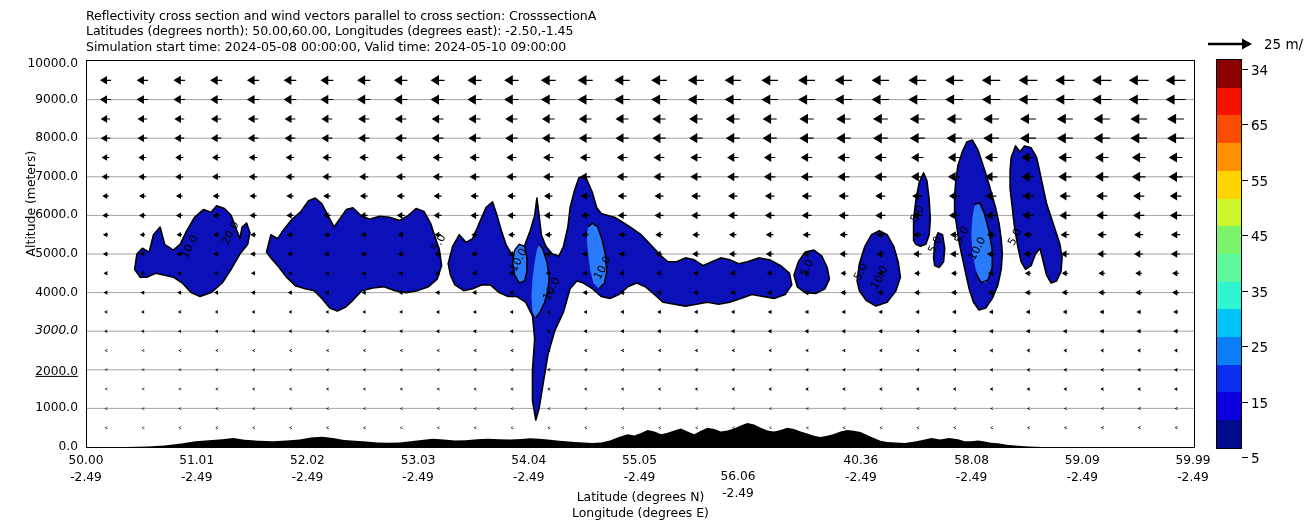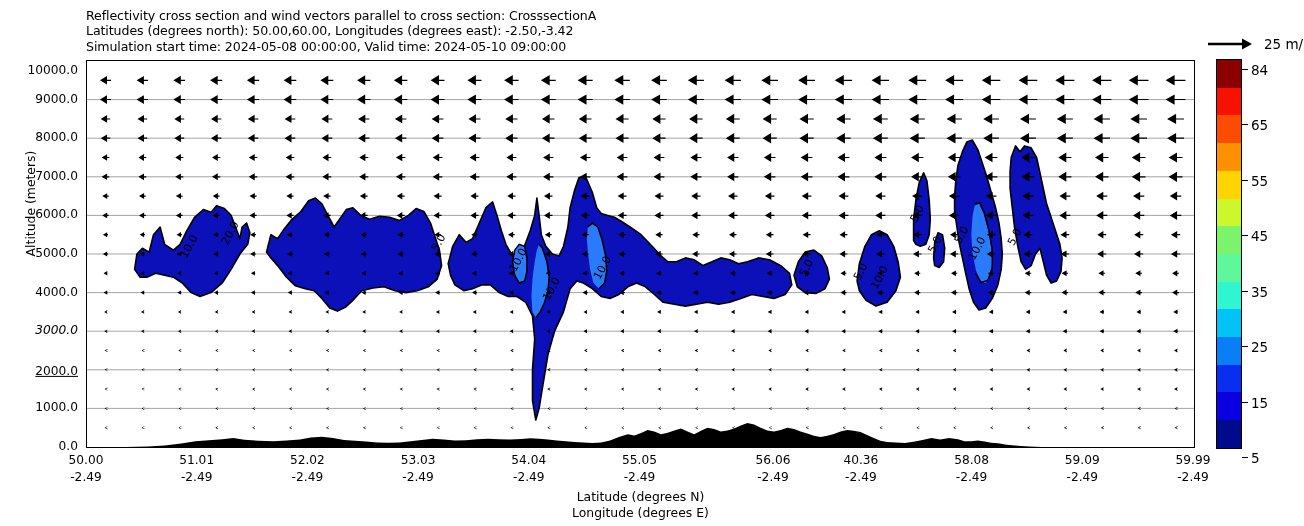--- a/index.html
+++ b/index.html
@@ -163,21 +163,21 @@
   #ref-vector .lbl {
     font-size: 13.5px;
     white-space: nowrap;
   }
 </style>
 </head>
 <body>
 
 <div id="title-block">
   <div class="title-line">Reflectivity cross section and wind vectors parallel to cross section: CrosssectionA</div>
-  <div class="title-line">Latitudes (degrees north): 50.00,60.00, Longitudes (degrees east): -2.50,-3.42</div>
+  <div class="title-line">Latitudes (degrees north): 50.00,60.00, Longitudes (degrees east): -2.50,-1.45</div>
   <div class="title-line">Simulation start time: 2024-05-08 00:00:00, Valid time: 2024-05-10 09:00:00</div>
 </div>
 
 <div id="ref-vector">
   <svg width="44" height="14">
     <line x1="0" y1="7" x2="34" y2="7" stroke="#000" stroke-width="2.4"></line>
     <polygon points="34,1.5 44,7 34,12.5" fill="#000"></polygon>
   </svg>
   <span class="lbl">25 m/s</span>
 </div>
@@ -810,21 +810,21 @@
           <path d="M1078.6,19.3 L1087.6,14.1 L1087.6,18.8 L1098.5,18.8 L1098.5,19.9 L1087.6,19.9 L1087.6,24.5 Z" fill="#000"></path>
         </g>
       </svg>
     <svg id="terrain-svg" width="1107" height="386">
         <path d="M0,386 L0.0,386.0 L38.8,386.0 L60.9,385.6 L77.6,384.6 L94.2,382.5 L108.6,380.2 L121.9,379.2 L135.2,378.3 L146.3,377.1 L157.4,378.7 L171.8,379.8 L186.2,380.2 L199.5,379.6 L212.8,378.5 L223.8,376.4 L234.9,375.8 L246.0,377.1 L257.1,378.9 L268.2,379.8 L279.2,380.6 L290.3,381.4 L301.4,381.8 L312.5,381.4 L323.6,380.2 L334.6,378.9 L345.7,377.7 L356.8,378.5 L367.9,379.4 L379.0,379.2 L390.1,378.3 L401.1,377.7 L412.2,378.3 L423.3,378.5 L434.4,378.1 L443.2,377.3 L452.1,377.7 L461.0,378.5 L469.8,379.4 L478.7,380.2 L487.6,381.0 L496.4,381.6 L505.3,381.9 L514.2,381.4 L523.0,379.4 L531.9,376.0 L540.8,373.3 L547.4,374.4 L554.1,372.1 L560.7,369.0 L567.4,370.6 L574.0,373.3 L580.6,371.7 L587.3,369.4 L593.9,367.5 L600.6,370.6 L607.2,373.3 L613.9,369.8 L620.5,366.7 L627.2,367.9 L633.8,370.6 L640.5,369.4 L647.1,367.5 L653.8,364.4 L660.4,362.1 L667.1,363.6 L673.7,366.7 L680.4,369.4 L687.0,370.6 L693.7,369.0 L700.3,366.7 L707.0,367.9 L713.6,370.6 L720.3,372.5 L726.9,374.8 L733.6,376.0 L740.2,374.8 L746.9,372.9 L753.5,370.6 L760.2,369.0 L766.8,369.8 L773.5,370.9 L780.1,374.0 L786.8,377.1 L793.4,379.8 L800.1,381.0 L808.9,381.4 L817.8,381.9 L826.6,380.8 L835.5,378.9 L844.4,377.1 L853.2,378.5 L862.1,376.9 L871.0,378.3 L877.6,380.2 L884.3,380.2 L890.9,379.4 L897.6,380.6 L904.2,381.8 L910.9,382.3 L919.7,383.7 L930.8,384.8 L941.9,385.6 L955.2,386.0 L1107.0,386.0 L1107,386 Z" fill="#000"></path>
       </svg>
   </div>
 </div>
 
 <div id="y-labels">
-    <div class="y-tick-label" style="top: 10px;">10000.0</div>
+    <div class="y-tick-label" style="top: 3px;">10000.0</div>
     <div class="y-tick-label" style="top: 38.6px;">9000.0</div>
     <div class="y-tick-label" style="top: 77.2px;">8000.0</div>
     <div class="y-tick-label" style="top: 115.8px;">7000.0</div>
     <div class="y-tick-label" style="top: 154.4px;">6000.0</div>
     <div class="y-tick-label" style="top: 193px;">5000.0</div>
     <div class="y-tick-label" style="top: 231.6px;">4000.0</div>
     <div class="y-tick-label" style="top: 270.2px; font-style: italic;">3000.0</div>
     <div class="y-tick-label" style="top: 311px; text-decoration: underline;">2000.0</div>
     <div class="y-tick-label" style="top: 347.4px;">1000.0</div>
     <div class="y-tick-label" style="top: 386px;">0.0</div>
@@ -849,21 +849,21 @@
       <div class="lon">-2.49</div>
     </div>
     <div class="x-tick-group" style="left: 442.8px;">
       <div class="lat">54.04</div>
       <div class="lon">-2.49</div>
     </div>
     <div class="x-tick-group" style="left: 553.5px;">
       <div class="lat">55.05</div>
       <div class="lon">-2.49</div>
     </div>
-    <div class="x-tick-group" style="left: 687px;">
+    <div class="x-tick-group" style="left: 652px; margin-top: 16px;">
       <div class="lat">56.06</div>
       <div class="lon">-2.49</div>
     </div>
     <div class="x-tick-group" style="left: 774.9px;">
       <div class="lat">40.36</div>
       <div class="lon">-2.49</div>
     </div>
     <div class="x-tick-group" style="left: 885.6px;">
       <div class="lat">58.08</div>
       <div class="lon">-2.49</div>
@@ -892,21 +892,21 @@
     <div class="cbar-band" style="height: 7.14286%; background: rgb(123, 244, 107);"></div>
     <div class="cbar-band" style="height: 7.14286%; background: rgb(94, 247, 156);"></div>
     <div class="cbar-band" style="height: 7.14286%; background: rgb(47, 245, 208);"></div>
     <div class="cbar-band" style="height: 7.14286%; background: rgb(0, 196, 247);"></div>
     <div class="cbar-band" style="height: 7.14286%; background: rgb(10, 126, 244);"></div>
     <div class="cbar-band" style="height: 7.14286%; background: rgb(10, 46, 240);"></div>
     <div class="cbar-band" style="height: 7.14286%; background: rgb(11, 0, 226);"></div>
     <div class="cbar-band" style="height: 7.14286%; background: rgb(0, 10, 140);"></div>
   </div>
 <div id="colorbar-ticks">
-    <div class="cbar-tick" style="top: 0px;"><span class="dash"></span><span class="num">84</span></div>
+    <div class="cbar-tick" style="top: 0px;"><span class="dash"></span><span class="num">34</span></div>
     <div class="cbar-tick" style="top: 55.4286px;"><span class="dash"></span><span class="num">65</span></div>
     <div class="cbar-tick" style="top: 110.857px;"><span class="dash"></span><span class="num">55</span></div>
     <div class="cbar-tick" style="top: 166.286px;"><span class="dash"></span><span class="num">45</span></div>
     <div class="cbar-tick" style="top: 221.714px;"><span class="dash"></span><span class="num">35</span></div>
     <div class="cbar-tick" style="top: 277.143px;"><span class="dash"></span><span class="num">25</span></div>
     <div class="cbar-tick" style="top: 332.571px;"><span class="dash"></span><span class="num">15</span></div>
     <div class="cbar-tick" style="top: 388px;"><span class="dash"></span><span class="num">5</span></div>
   </div>
 
 </body></html>

